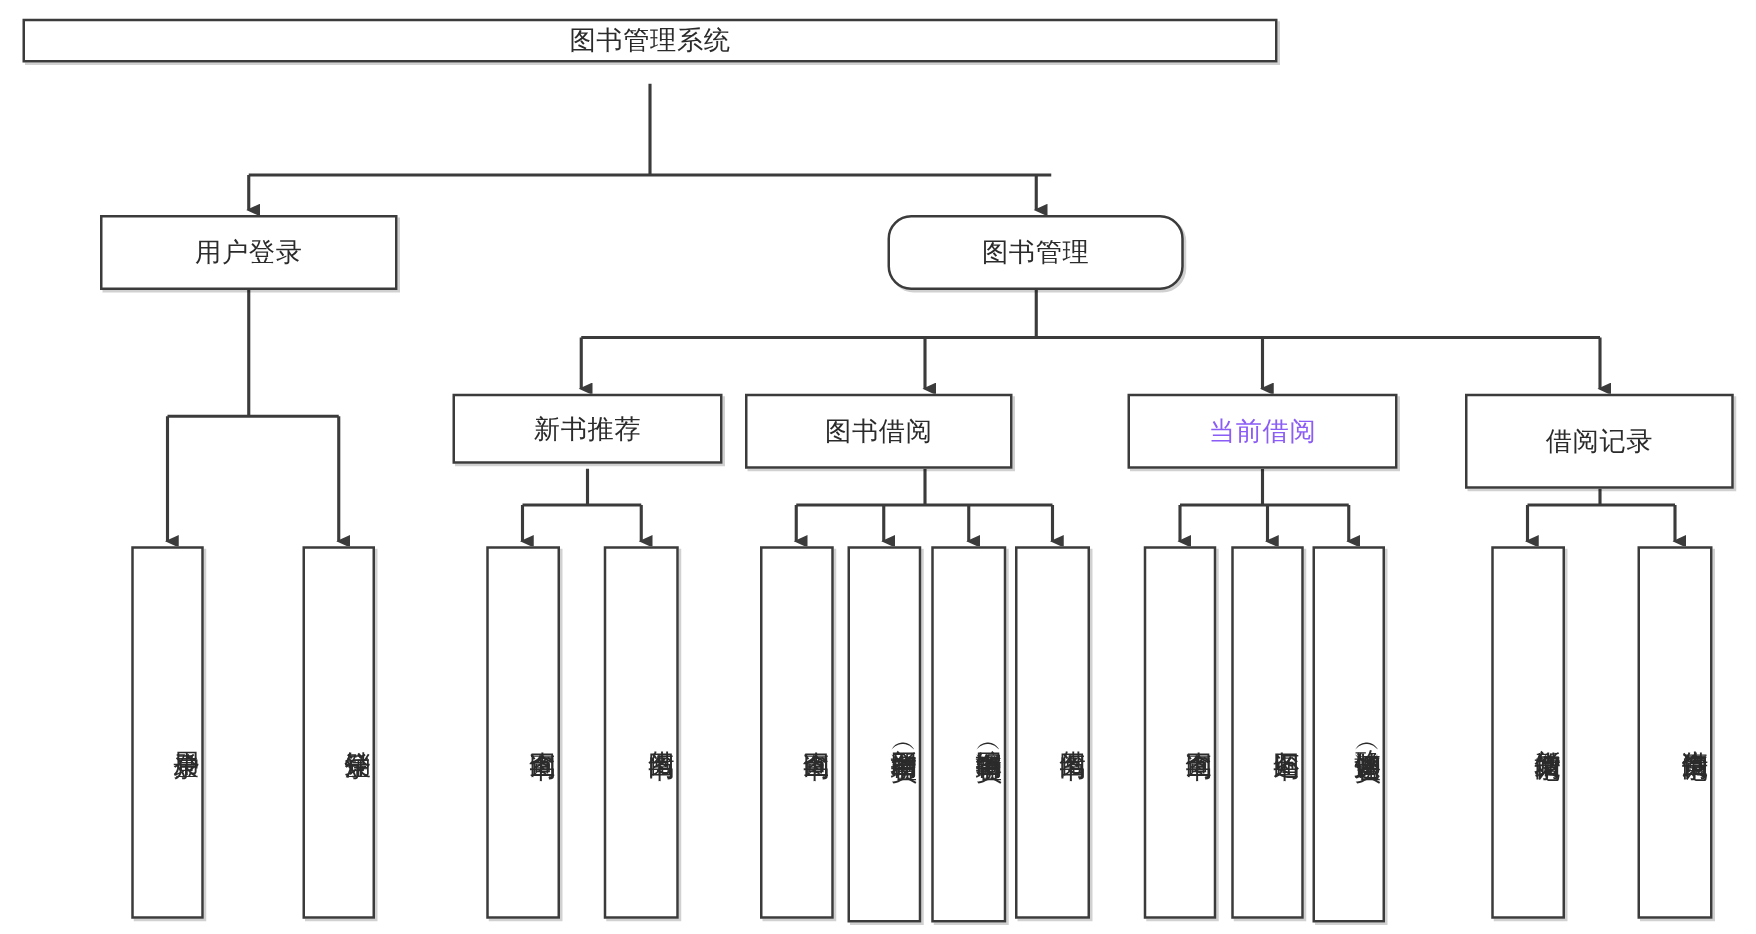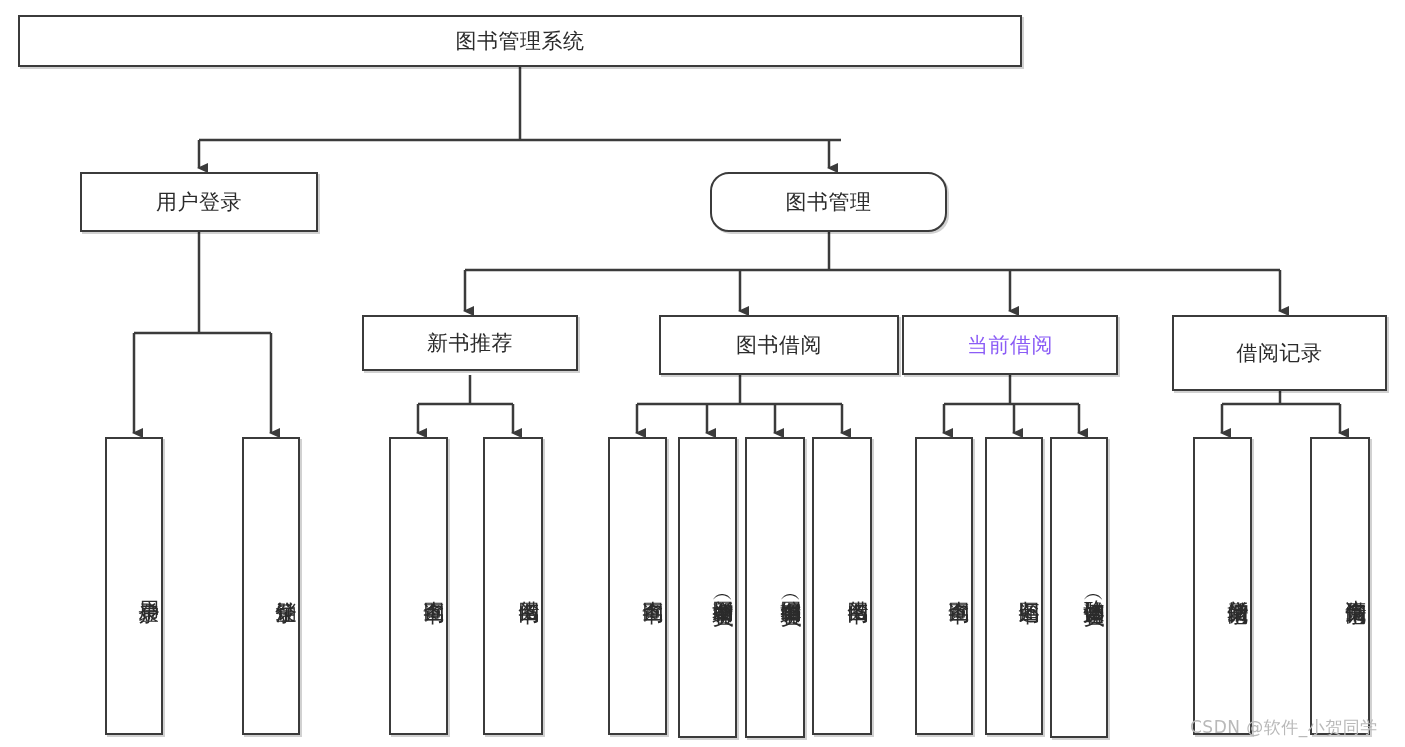--- a/index.html
+++ b/index.html
@@ -110,39 +110,38 @@
       <path d="M1014,404 L1014,433" marker-end="url(#arrow)"></path>
       <path d="M1079,404 L1079,433" marker-end="url(#arrow)"></path>
 
       <path d="M1280,375 L1280,404"></path>
       <path d="M1222,404 L1340,404"></path>
       <path d="M1222,404 L1222,433" marker-end="url(#arrow)"></path>
       <path d="M1340,404 L1340,433" marker-end="url(#arrow)"></path>
     </g>
   </svg>
 
-  <div class="node horiz" style="left: 18px; top: 15px; width: 1004px; height: 52px; border-color: rgb(59, 59, 59); background: rgb(255, 255, 255); color: rgb(43, 43, 43);">图书管理系统</div>
+  <div class="node horiz" style="left: 18px; top: 15px; width: 1004px; height: 35px; border-color: rgb(59, 59, 59); background: rgb(255, 255, 255); color: rgb(43, 43, 43);">图书管理系统</div>
 
   <div class="node horiz" style="left: 80px; top: 172px; width: 238px; height: 60px; border-color: rgb(59, 59, 59); background: rgb(255, 255, 255); color: rgb(43, 43, 43);">用户登录</div>
   <div class="node horiz" style="left: 710px; top: 172px; width: 237px; height: 60px; border-color: rgb(59, 59, 59); background: rgb(255, 255, 255); color: rgb(43, 43, 43); border-radius: 19px;">图书管理</div>
 
   <div class="node horiz" style="left: 362px; top: 315px; width: 216px; height: 56px; border-color: rgb(59, 59, 59); background: rgb(255, 255, 255); color: rgb(43, 43, 43);">新书推荐</div>
-  <div class="node horiz" style="left: 659px; top: 315px; width: 240px; height: 60px; border-color: rgb(59, 59, 59); background: rgb(255, 255, 255); color: rgb(43, 43, 43);">图书借阅</div>
+  <div class="node horiz" style="left: 596px; top: 315px; width: 214px; height: 60px; border-color: rgb(59, 59, 59); background: rgb(255, 255, 255); color: rgb(43, 43, 43);">图书借阅</div>
   <div class="node horiz" style="left: 902px; top: 315px; width: 216px; height: 60px; border-color: rgb(59, 59, 59); background: rgb(255, 255, 255); color: #8b5cf6;">当前借阅</div>
   <div class="node horiz" style="left: 1172px; top: 315px; width: 215px; height: 76px; border-color: rgb(59, 59, 59); background: rgb(255, 255, 255); color: rgb(43, 43, 43);">借阅记录</div>
 
   <div class="node vert" style="left: 105px; top: 437px; width: 58px; height: 298px; border-color: rgb(59, 59, 59); background: rgb(255, 255, 255); color: rgb(43, 43, 43);">用户登录</div>
   <div class="node vert" style="left: 242px; top: 437px; width: 58px; height: 298px; border-color: rgb(59, 59, 59); background: rgb(255, 255, 255); color: rgb(43, 43, 43);">注销登录</div>
   <div class="node vert" style="left: 389px; top: 437px; width: 59px; height: 298px; border-color: rgb(59, 59, 59); background: rgb(255, 255, 255); color: rgb(43, 43, 43);">查询图书</div>
   <div class="node vert" style="left: 483px; top: 437px; width: 60px; height: 298px; border-color: rgb(59, 59, 59); background: rgb(255, 255, 255); color: rgb(43, 43, 43);">借阅图书</div>
   <div class="node vert" style="left: 608px; top: 437px; width: 59px; height: 298px; border-color: rgb(59, 59, 59); background: rgb(255, 255, 255); color: rgb(43, 43, 43);">查询图书</div>
   <div class="node vert" style="left: 678px; top: 437px; width: 59px; height: 301px; border-color: rgb(59, 59, 59); background: rgb(255, 255, 255); color: rgb(43, 43, 43);">新增图书（管理员）</div>
   <div class="node vert" style="left: 745px; top: 437px; width: 60px; height: 301px; border-color: rgb(59, 59, 59); background: rgb(255, 255, 255); color: rgb(43, 43, 43);">编辑图书（管理员）</div>
   <div class="node vert" style="left: 812px; top: 437px; width: 60px; height: 298px; border-color: rgb(59, 59, 59); background: rgb(255, 255, 255); color: rgb(43, 43, 43);">借阅图书</div>
   <div class="node vert" style="left: 915px; top: 437px; width: 58px; height: 298px; border-color: rgb(59, 59, 59); background: rgb(255, 255, 255); color: rgb(43, 43, 43);">查询图书</div>
   <div class="node vert" style="left: 985px; top: 437px; width: 58px; height: 298px; border-color: rgb(59, 59, 59); background: rgb(255, 255, 255); color: rgb(43, 43, 43);">归还图书</div>
   <div class="node vert" style="left: 1050px; top: 437px; width: 58px; height: 301px; border-color: rgb(59, 59, 59); background: rgb(255, 255, 255); color: rgb(43, 43, 43);">确认归还（管理员）</div>
   <div class="node vert" style="left: 1193px; top: 437px; width: 59px; height: 298px; border-color: rgb(59, 59, 59); background: rgb(255, 255, 255); color: rgb(43, 43, 43);">新增借阅记录</div>
   <div class="node vert" style="left: 1310px; top: 437px; width: 60px; height: 298px; border-color: rgb(59, 59, 59); background: rgb(255, 255, 255); color: rgb(43, 43, 43);">查询借阅记录</div>
 
-  <div class="watermark" style="left: 1190px; top: 716px; color: rgb(185, 185, 185);">CSDN @软件_小贺同学</div>
 
 </div>
 
 </body></html>

